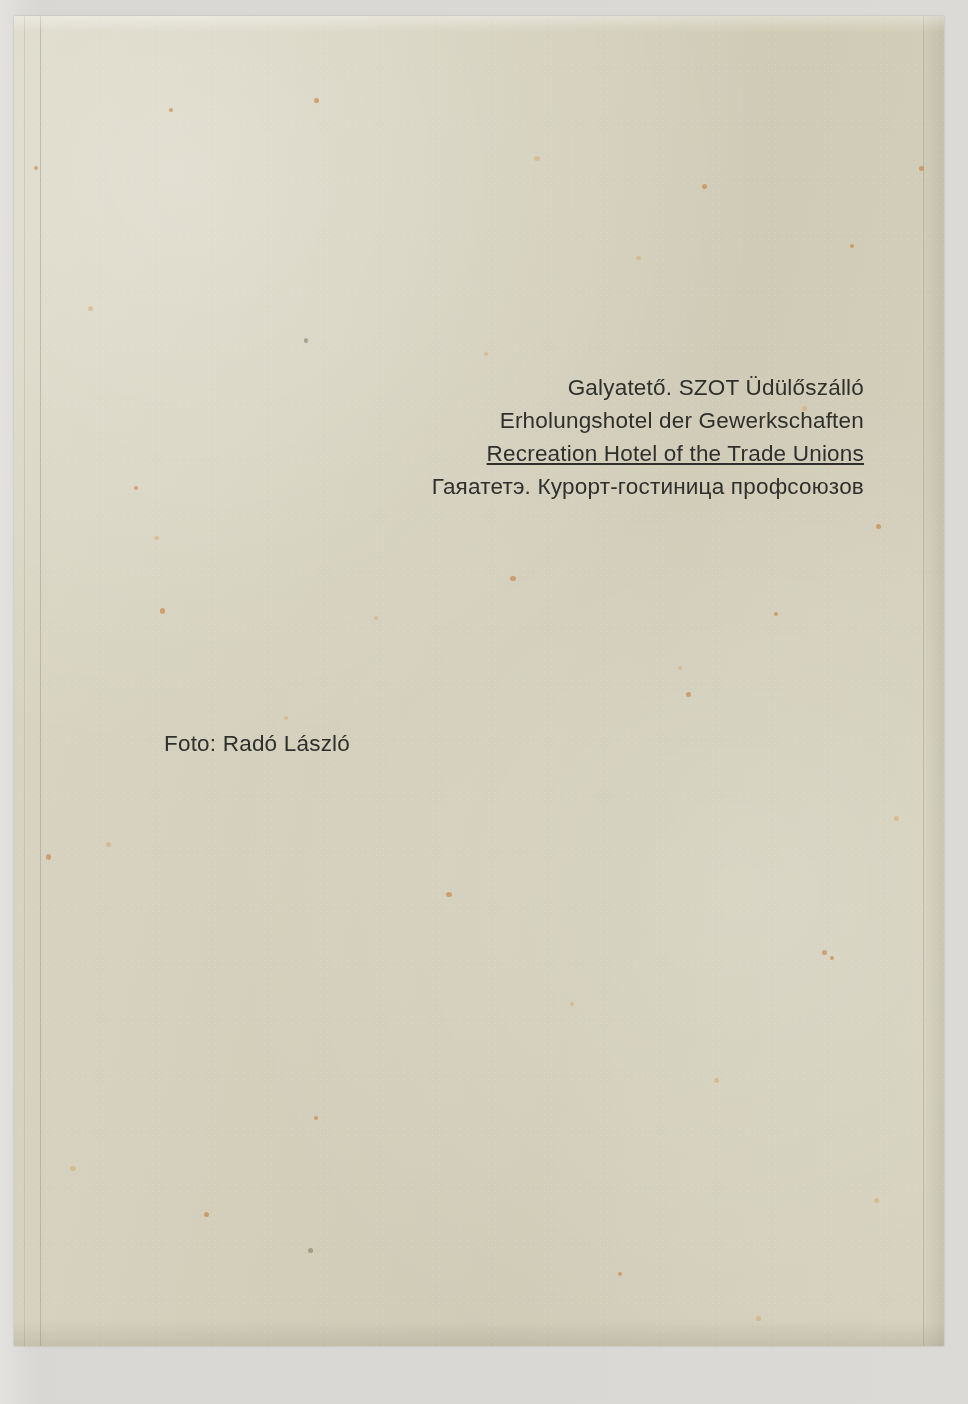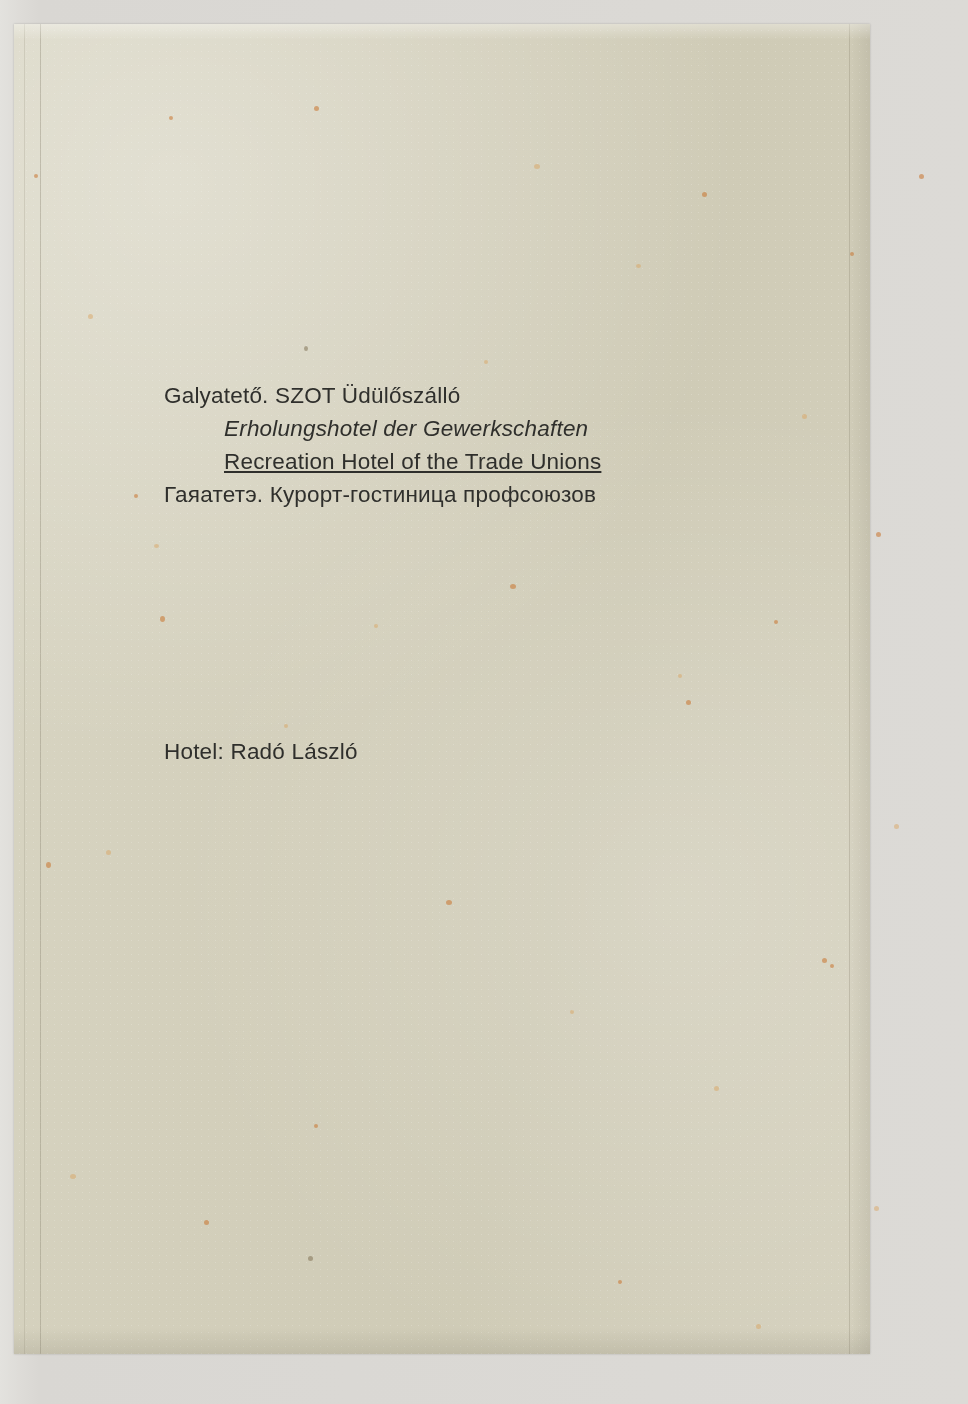--- a/index.html
+++ b/index.html
@@ -18,29 +18,30 @@
   .scan-bed {
     position: absolute;
     inset: 0;
     background:
       linear-gradient(90deg, #e3e2de 0%, #dedcd8 2%, #d9d7d3 4%, #dcdad6 100%);
   }
 
   .card {
     position: absolute;
     left: 14px;
-    top: 24px;
-    width: 856px;
+    top: 16px;
+    width: 930px;
     height: 1330px;
     background: #d4d0bd;
     background-image:
       radial-gradient(circle at 18% 12%, rgba(255,255,255,0.28), rgba(255,255,255,0) 42%),
       radial-gradient(circle at 78% 66%, rgba(255,255,255,0.18), rgba(255,255,255,0) 46%),
       linear-gradient(103deg, #d9d6c4 0%, #d3cfbb 38%, #cfcbb6 64%, #d5d1be 100%);
     box-shadow: 0 0 2px rgba(0,0,0,0.20);
+    text-align: right;
   }
 
   
   .grain {
     position: absolute;
     inset: 0;
     pointer-events: none;
     opacity: 0.55;
     background-image:
       radial-gradient(rgba(120,112,90,0.18) 0.5px, rgba(0,0,0,0) 0.6px),
@@ -114,21 +115,21 @@
     width: 700px;
     color: #2f2f2c;
   }
   .line {
     font-size: 22.5px;
     line-height: 33px;
     letter-spacing: 0.2px;
     white-space: nowrap;
   }
   .line.l1 { margin-left: 0; }
-  .line.l2 { margin-left: 60px; font-style: italic; }
+  .line.l2 { margin-left: 60px; }
   .line.l3 { margin-left: 60px; text-decoration: underline; }
   .line.l4 { margin-left: 0; }
 
   .photo-credit {
     position: absolute;
     left: 150px;
     top: 712px;
     font-size: 22.5px;
     line-height: 32px;
     letter-spacing: 0.2px;
@@ -192,16 +193,16 @@
     <div class="edge-shade-top"></div>
     <div class="edge-shade-bottom"></div>
 
     <div class="caption">
       <div class="line l1">Galyatető. SZOT Üdülőszálló</div>
       <div class="line l2">Erholungshotel der Gewerkschaften</div>
       <div class="line l3">Recreation Hotel of the Trade Unions</div>
       <div class="line l4">Гаяатетэ. Курорт-гостиница профсоюзов</div>
     </div>
 
-    <div class="photo-credit">Hotel: Radó László</div>
+    <div class="photo-credit">Foto: Radó László</div>
 
   </div>
 </div>
 
 </body></html>

